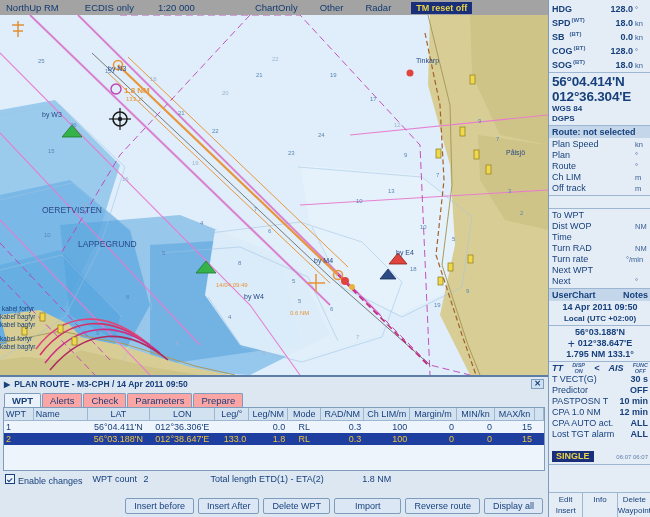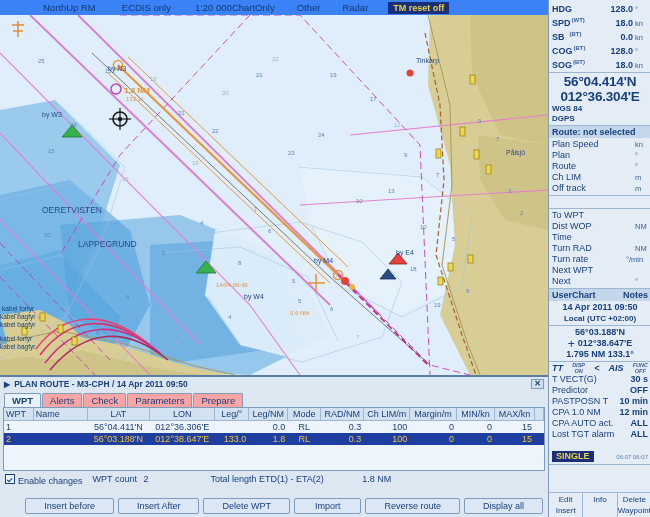--- a/index.html
+++ b/index.html
@@ -2,22 +2,22 @@
 <html><head>
 <meta charset="utf-8">
 <style>
   html,body{margin:0;padding:0;background:#fff;}
   body{width:650px;height:517px;overflow:hidden;
        font-family:"Liberation Sans",sans-serif;font-size:10px;color:#1a3a6b;}
   #app{position:relative;width:650px;height:517px;}
 
   
   #topbar{position:absolute;left:0;top:0;width:548px;height:15px;
-          background:#3b82f6;border-bottom:1px solid #8fa8c4;
-          display:flex;align-items:center;font-size:9.5px;color:#123a72;padding-left:37px;}
+          background:#a3a3a3;border-bottom:1px solid #8fa8c4;
+          display:flex;align-items:center;font-size:9.5px;color:#123a72;}
   #topbar .tb{white-space:nowrap;}
   #topbar .tmreset{background:#1a2f7a;color:#e8d44a;font-weight:bold;
                    padding:1px 5px 1px 5px;margin-left:20px;font-size:9px;}
 
   
   #chart{position:absolute;left:0;top:15px;width:548px;height:360px;
          background:#dfeefa;overflow:hidden;}
   #chartsvg{position:absolute;left:0;top:0;}
   .cl{font-family:"Liberation Sans",sans-serif;font-size:7px;fill:#2b4a86;}
   .cl-big{font-size:8.5px;fill:#2b4a86;}
@@ -30,21 +30,21 @@
         background:#e4edf6;border-left:1px solid #7f9cbd;font-size:9px;}
   .sblock{border-bottom:1px solid #9db6d2;padding:1px 3px;}
   .srow{display:flex;justify-content:space-between;align-items:baseline;
         line-height:11px;color:#17407c;white-space:nowrap;}
   .srow .lbl{font-weight:bold;}
   .srow .sup{font-size:6px;vertical-align:super;color:#3a6097;margin-left:1px;}
   .srow .val{font-weight:bold;color:#17407c;}
   .srow .unit{font-size:7.5px;color:#3a6097;margin-left:2px;width:13px;
               display:inline-block;text-align:left;}
   .posbig{font-size:13.5px;font-weight:bold;color:#17407c;line-height:15px;
-          text-align:center;letter-spacing:-0.2px;}
+          text-align:left;letter-spacing:-0.2px;}
   .small{font-size:8px;color:#17407c;font-weight:bold;line-height:10px;}
   .hdrbar{background:#c3d6ea;font-weight:bold;color:#17407c;
           padding:1px 3px;font-size:9px;display:flex;justify-content:space-between;}
   .ctr{text-align:center;font-weight:bold;color:#17407c;line-height:11px;}
   .pos2{display:flex;align-items:center;justify-content:center;gap:3px;}
   .plus{color:#17407c;font-size:12px;line-height:10px;}
   .ttrow{display:flex;justify-content:space-between;align-items:center;
          font-weight:bold;color:#17407c;line-height:11px;font-style:italic;}
   .stk{display:inline-block;text-align:center;font-size:5.5px;line-height:5.5px;
        color:#3a6097;vertical-align:middle;}
@@ -81,32 +81,32 @@
   #statusrow{display:flex;gap:10px;padding:3px 5px 0 5px;
              font-size:9px;color:#17407c;}
   #statusrow .cb{width:8px;height:8px;border:1px solid #17407c;background:#e9f1fa;
                  display:inline-block;position:relative;margin-right:3px;}
   #statusrow .cb:after{content:"";position:absolute;left:1px;top:3px;width:4px;height:1.5px;
                        border-left:1.5px solid #17407c;border-bottom:1.5px solid #17407c;
                        transform:rotate(-45deg);}
   #btnrow{position:absolute;left:0;bottom:3px;width:548px;display:flex;
           justify-content:flex-end;gap:4px;padding-right:5px;box-sizing:border-box;}
   #btnrow .btn{border:1px solid #7f9cbd;background:#dbe7f4;color:#17407c;
-               font-size:9px;padding:2px 18px;border-radius:2px;}
+               font-size:9px;padding:2px 8px;border-radius:2px;}
 </style>
 </head>
 <body>
 
 <div id="app">
 
   <div id="topbar">
     <span class="tb" style="margin-left:6px;">NorthUp RM</span>
     <span class="tb" style="margin-left:26px;">ECDIS only</span>
     <span class="tb" style="margin-left:24px;">1:20 000</span>
-    <span class="tb" style="">ChartOnly</span>
+    <span class="tb" style="margin-left:60px;">ChartOnly</span>
     <span class="tb" style="margin-left:22px;">Other</span>
     <span class="tb" style="margin-left:22px;">Radar</span>
     <span class="tmreset">TM reset off</span>
   </div>
 
   <div id="chart">
     <svg id="chartsvg" width="548" height="360">
       <defs>
         <pattern id="hatch" width="5" height="5" patternUnits="userSpaceOnUse" patternTransform="rotate(45)">
           <line x1="0" y1="0" x2="0" y2="5" stroke="#b9d3ea" stroke-width="0.7"></line>

